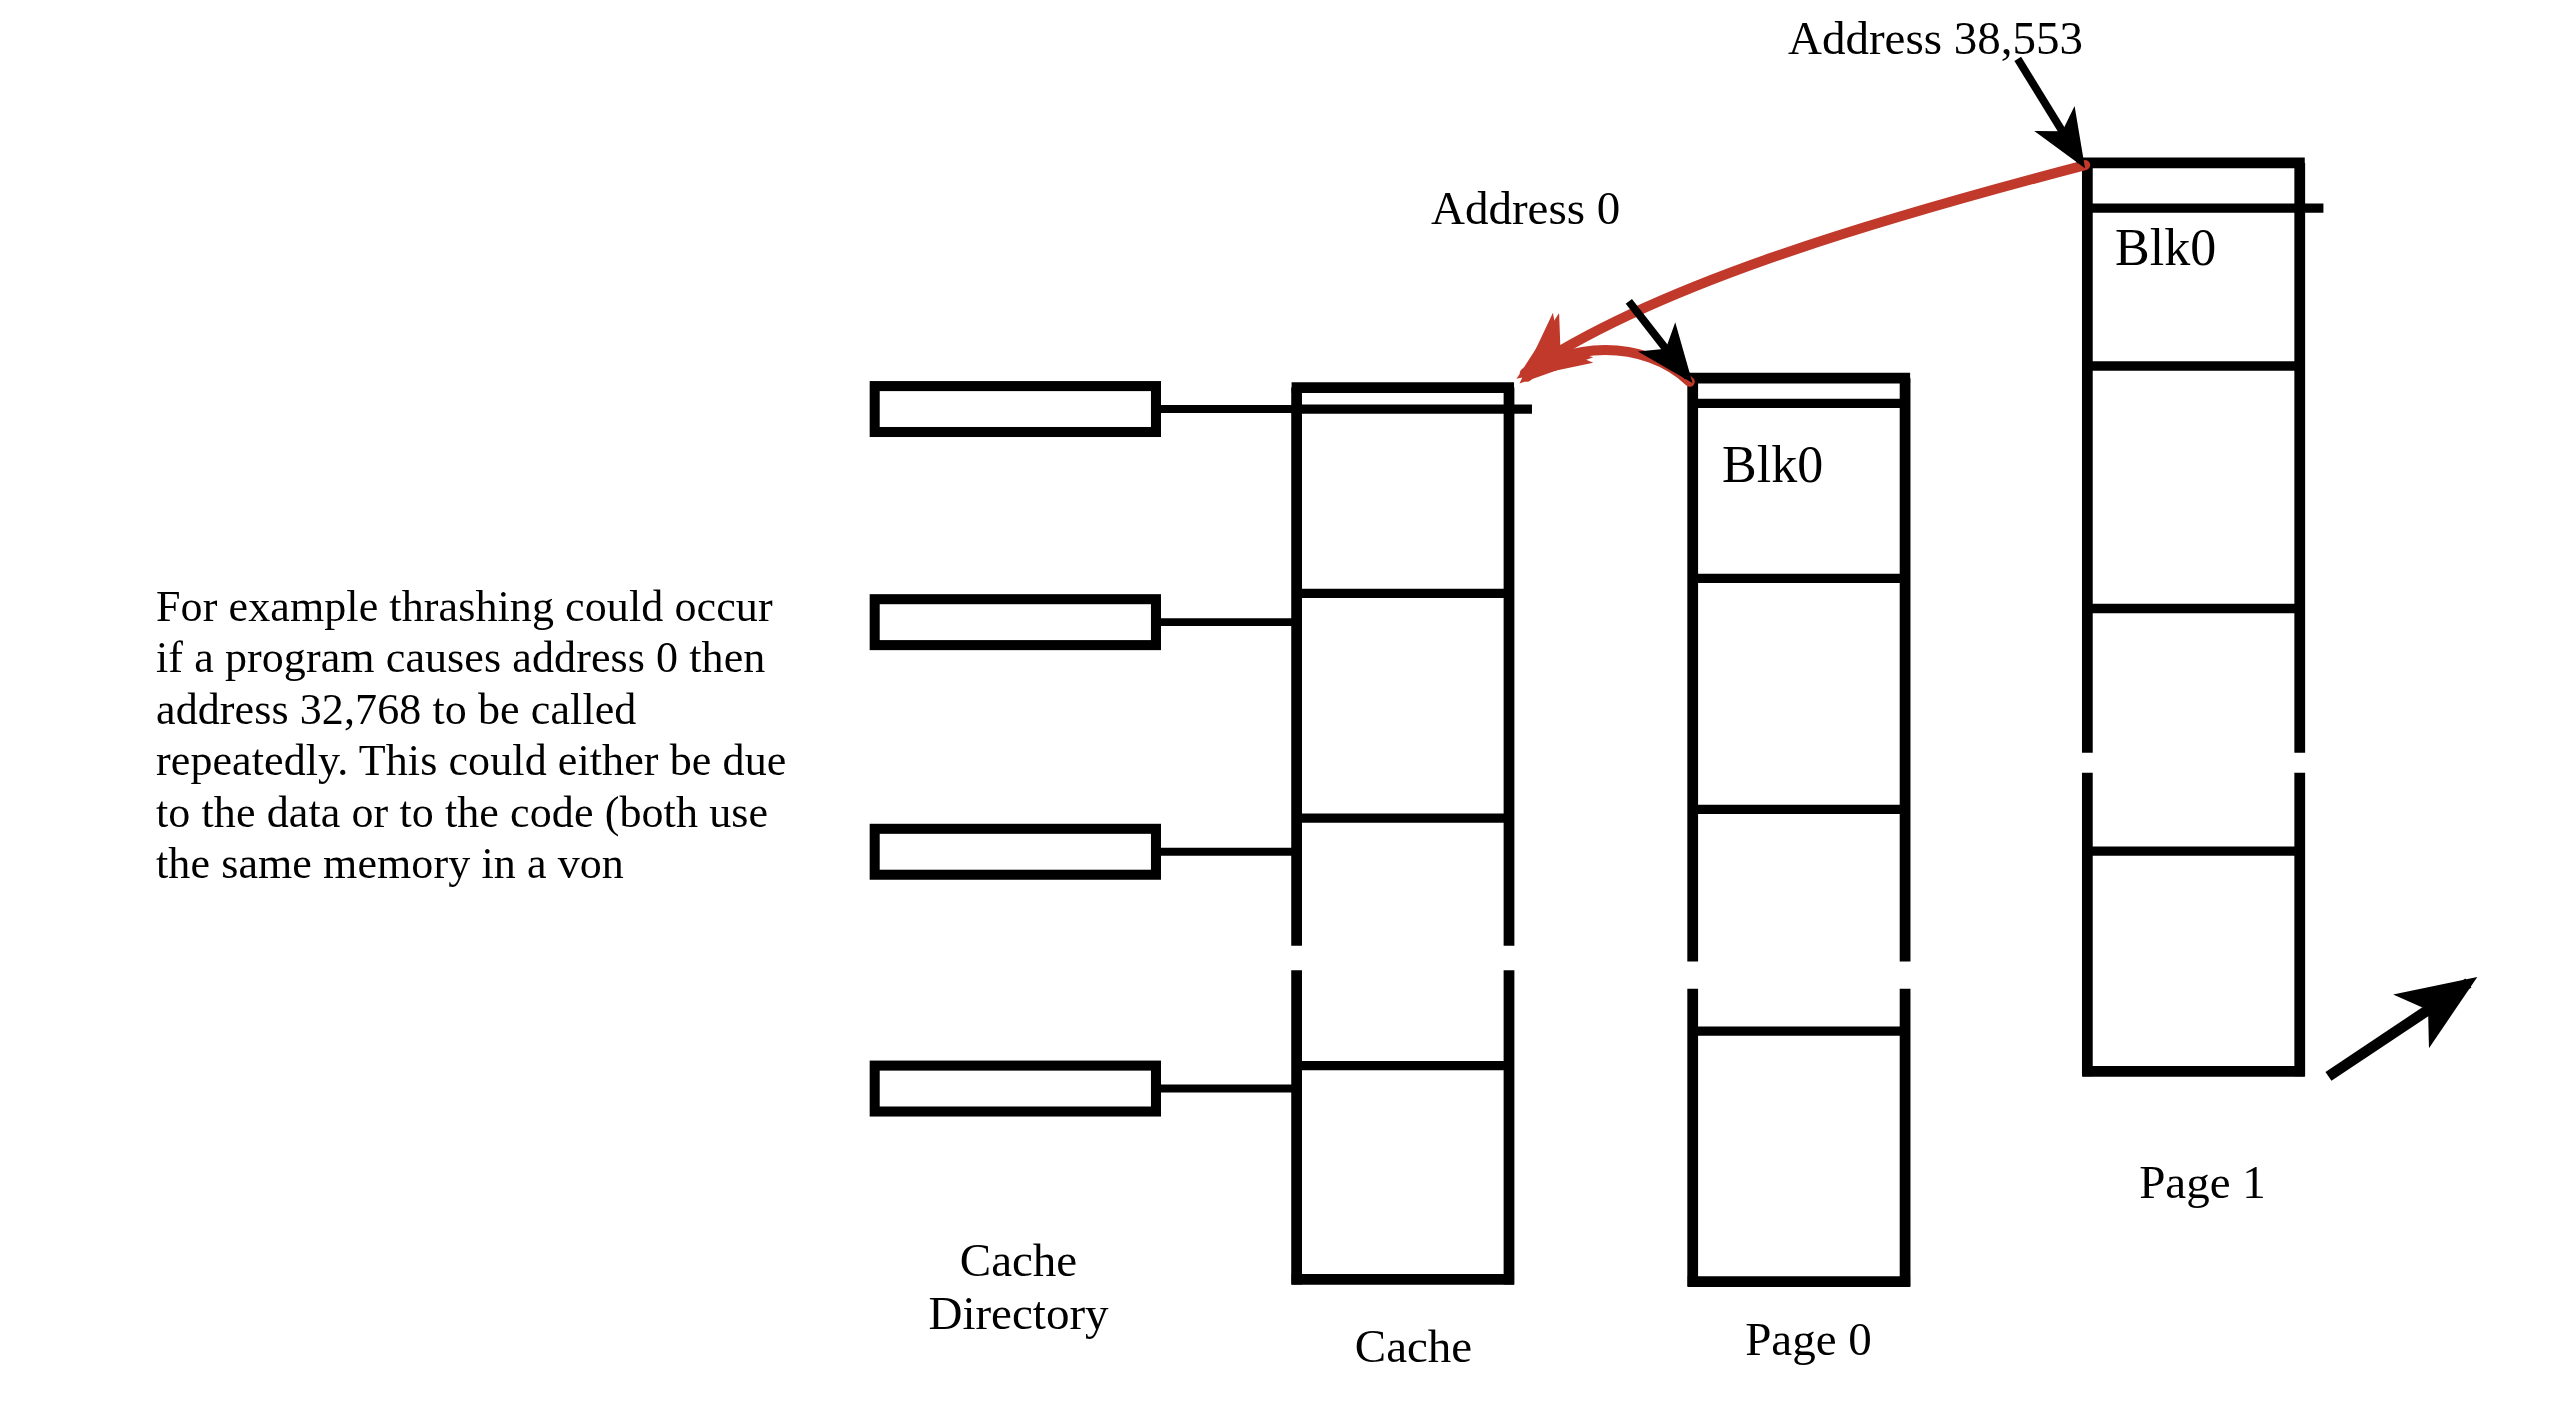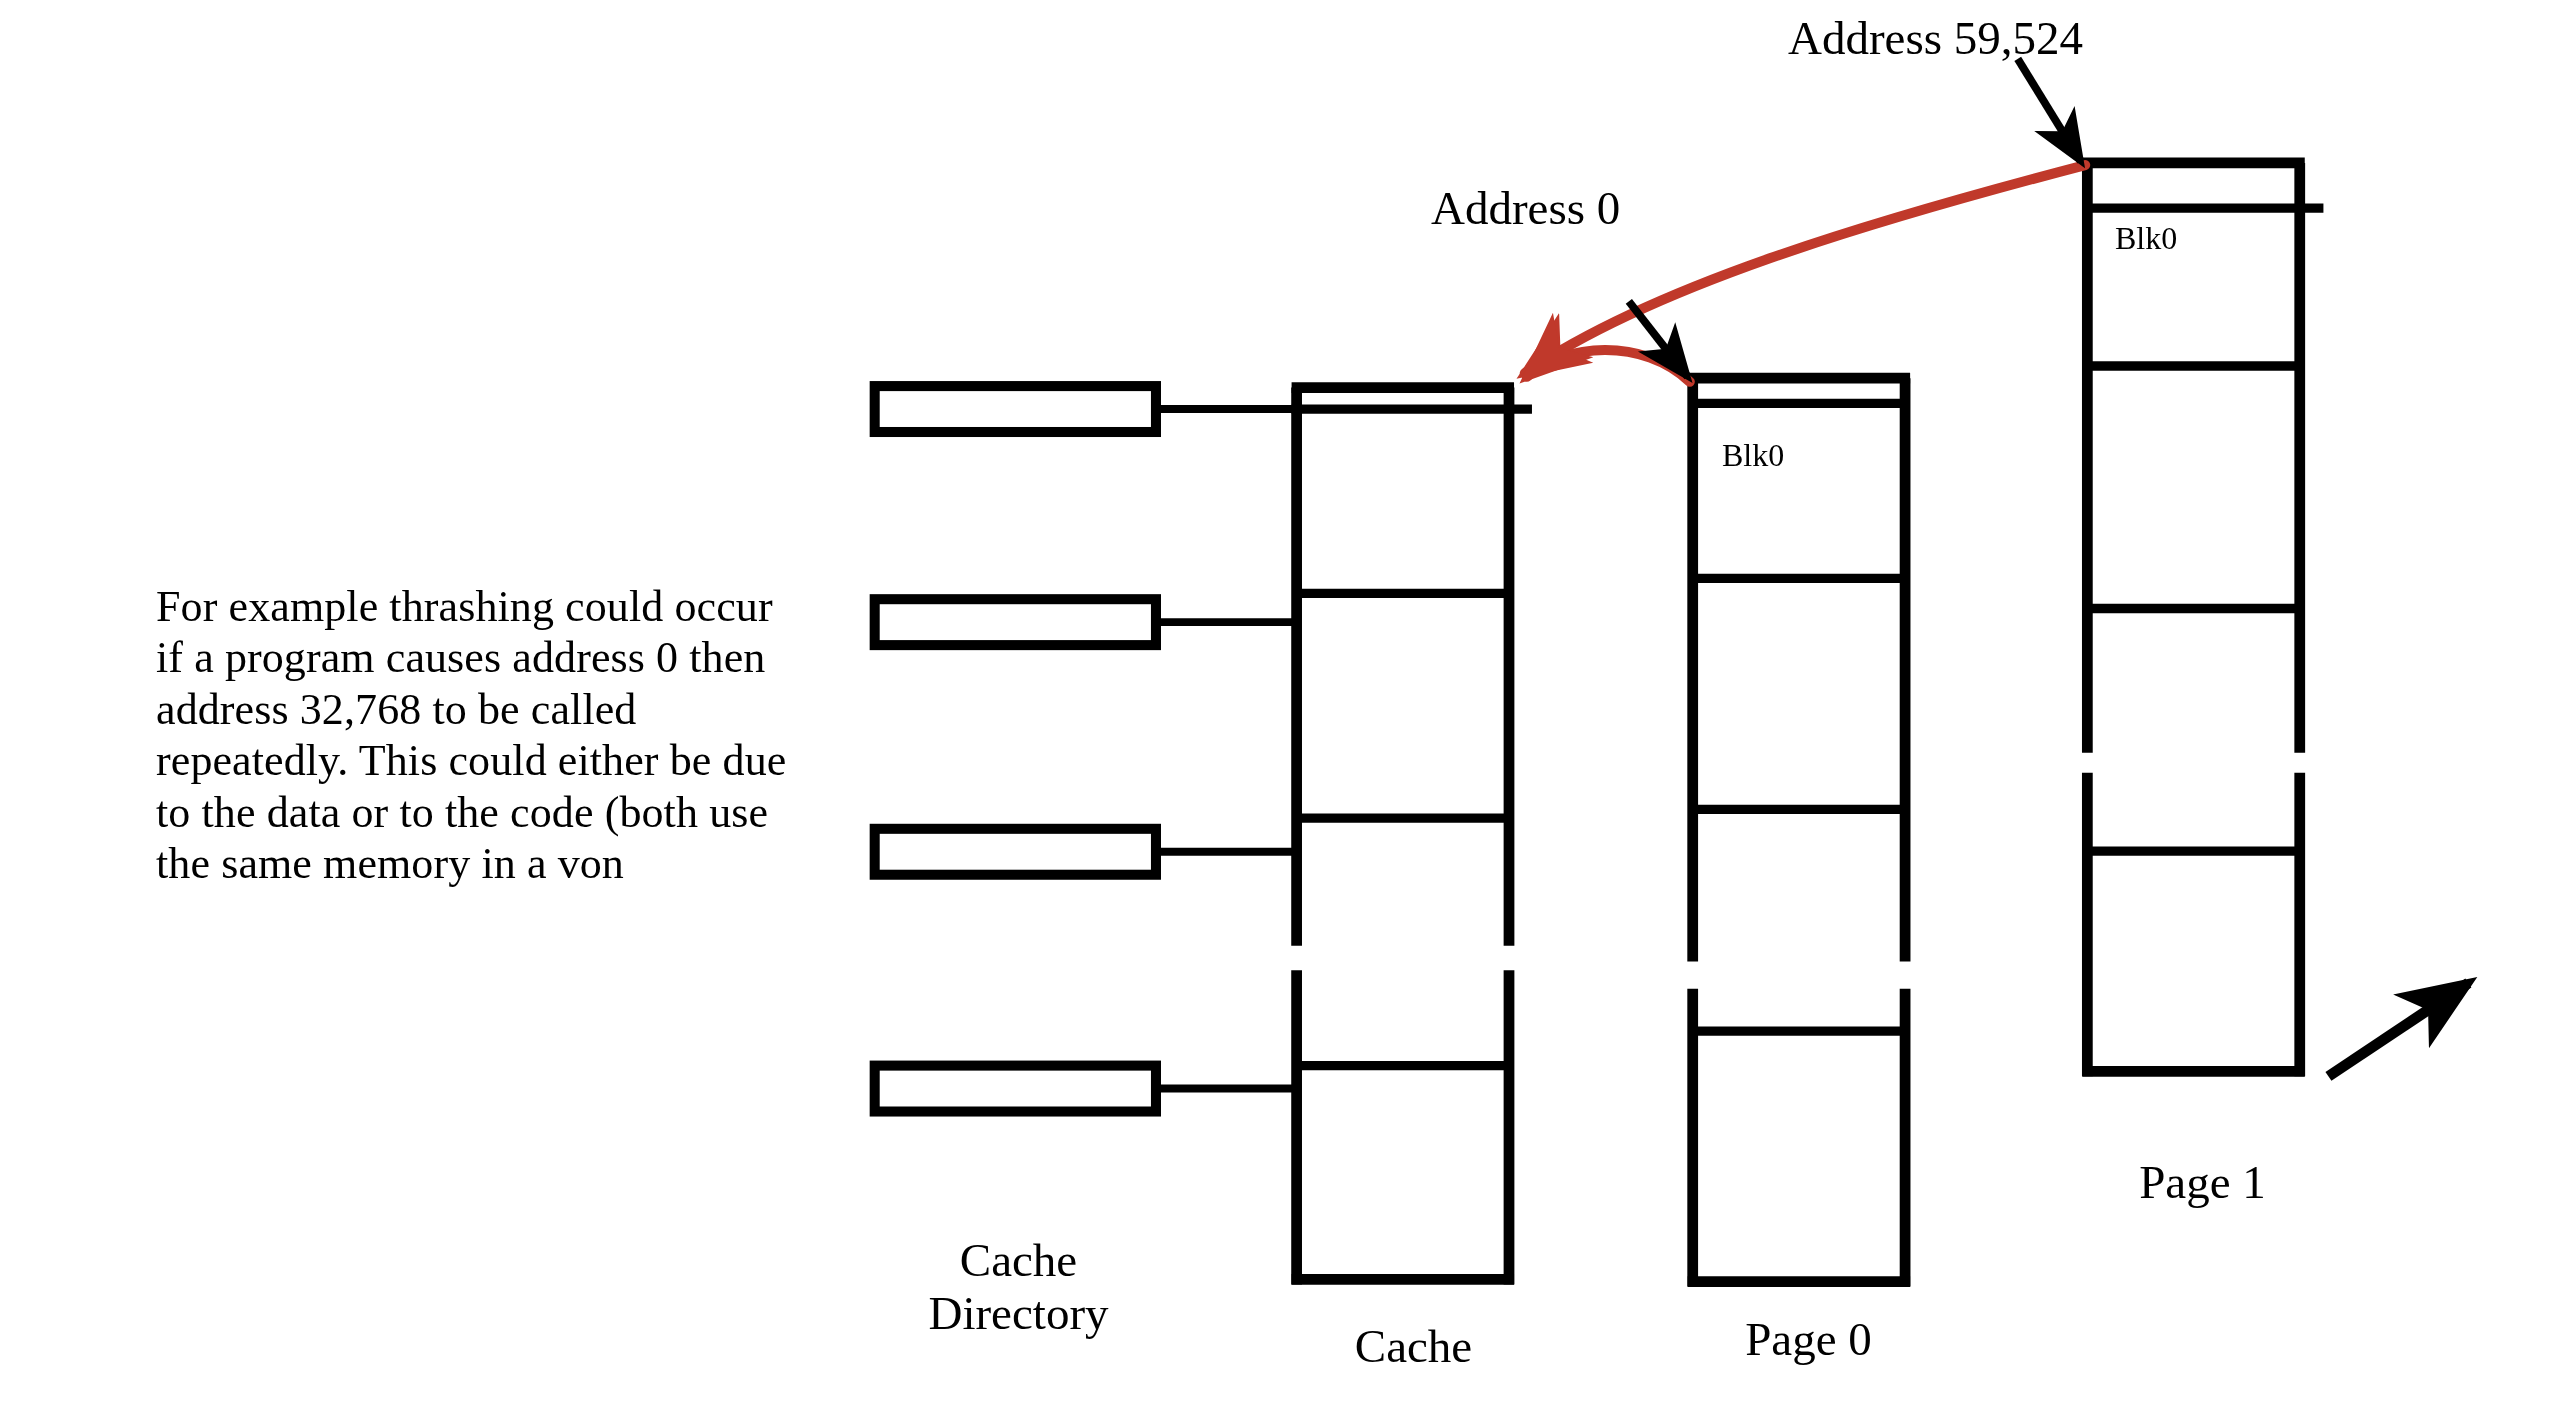--- a/index.html
+++ b/index.html
@@ -49,21 +49,21 @@
   }
   .callout-label {
     position: absolute;
     font-size: 47px;
     line-height: 1.1;
     color: #000000;
     white-space: nowrap;
   }
   .blk-label {
     position: absolute;
-    font-size: 32px;
+    font-size: 52px;
     line-height: 1;
     color: #000000;
     white-space: nowrap;
   }
   #lbl-cache-directory { left: 868px; top: 1234px; width: 301px; }
   #lbl-cache          { left: 1306px; top: 1320px; width: 215px; }
   #lbl-page0          { left: 1701px; top: 1313px; width: 215px; }
   #lbl-page1          { left: 2095px; top: 1156px; width: 215px; }
   #lbl-address-0      { left: 1415px; top: 183px; margin-left: 16px; }
   #lbl-address-32768  { left: 1788px; top: 13px; }
@@ -160,21 +160,21 @@
 
       <line x1="2270" y1="420" x2="2352" y2="525" stroke="#000000" stroke-width="11" marker-end="url(#black-arrowhead)"></line>
 
       <line x1="3245" y1="1500" x2="3440" y2="1370" stroke="#000000" stroke-width="15" marker-end="url(#black-arrowhead)"></line>
     </g>
 
   </svg>
 
   <div class="body-text">For example thrashing could occur if a program causes address 0 then address 32,768 to be called repeatedly. This could either be due to the data or to the code (both use the same memory in a von</div>
 
-  <div class="callout-label" id="lbl-address-32768">Address 59,524</div>
+  <div class="callout-label" id="lbl-address-32768">Address 38,553</div>
 
   <div class="callout-label" id="lbl-address-0">Address 0</div>
 
   <div class="blk-label" id="lbl-blk0-page1">Blk0</div>
 
   <div class="blk-label" id="lbl-blk0-page0">Blk0</div>
 
   <div class="diagram-label" id="lbl-cache-directory">Cache
 Directory</div>
 

